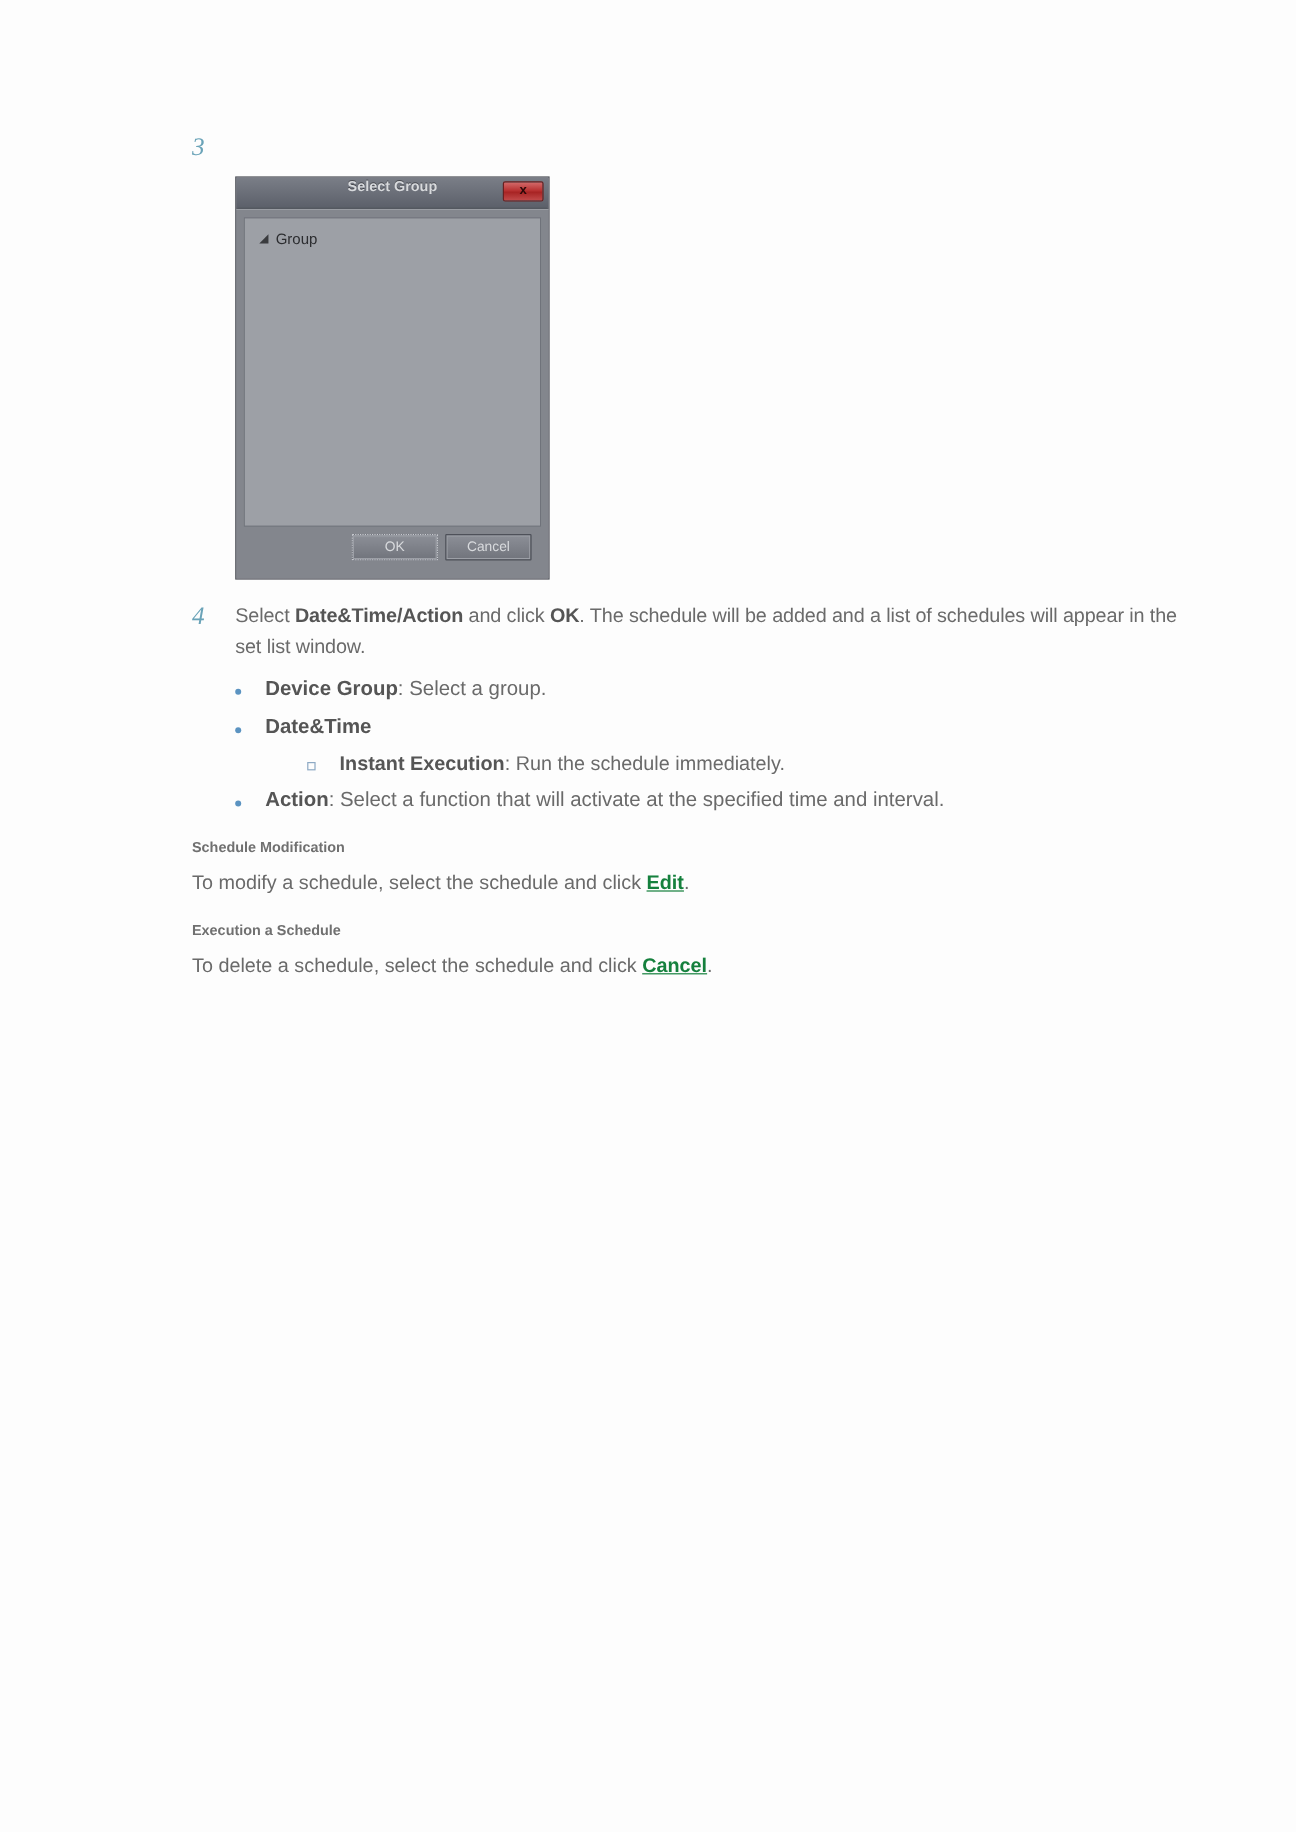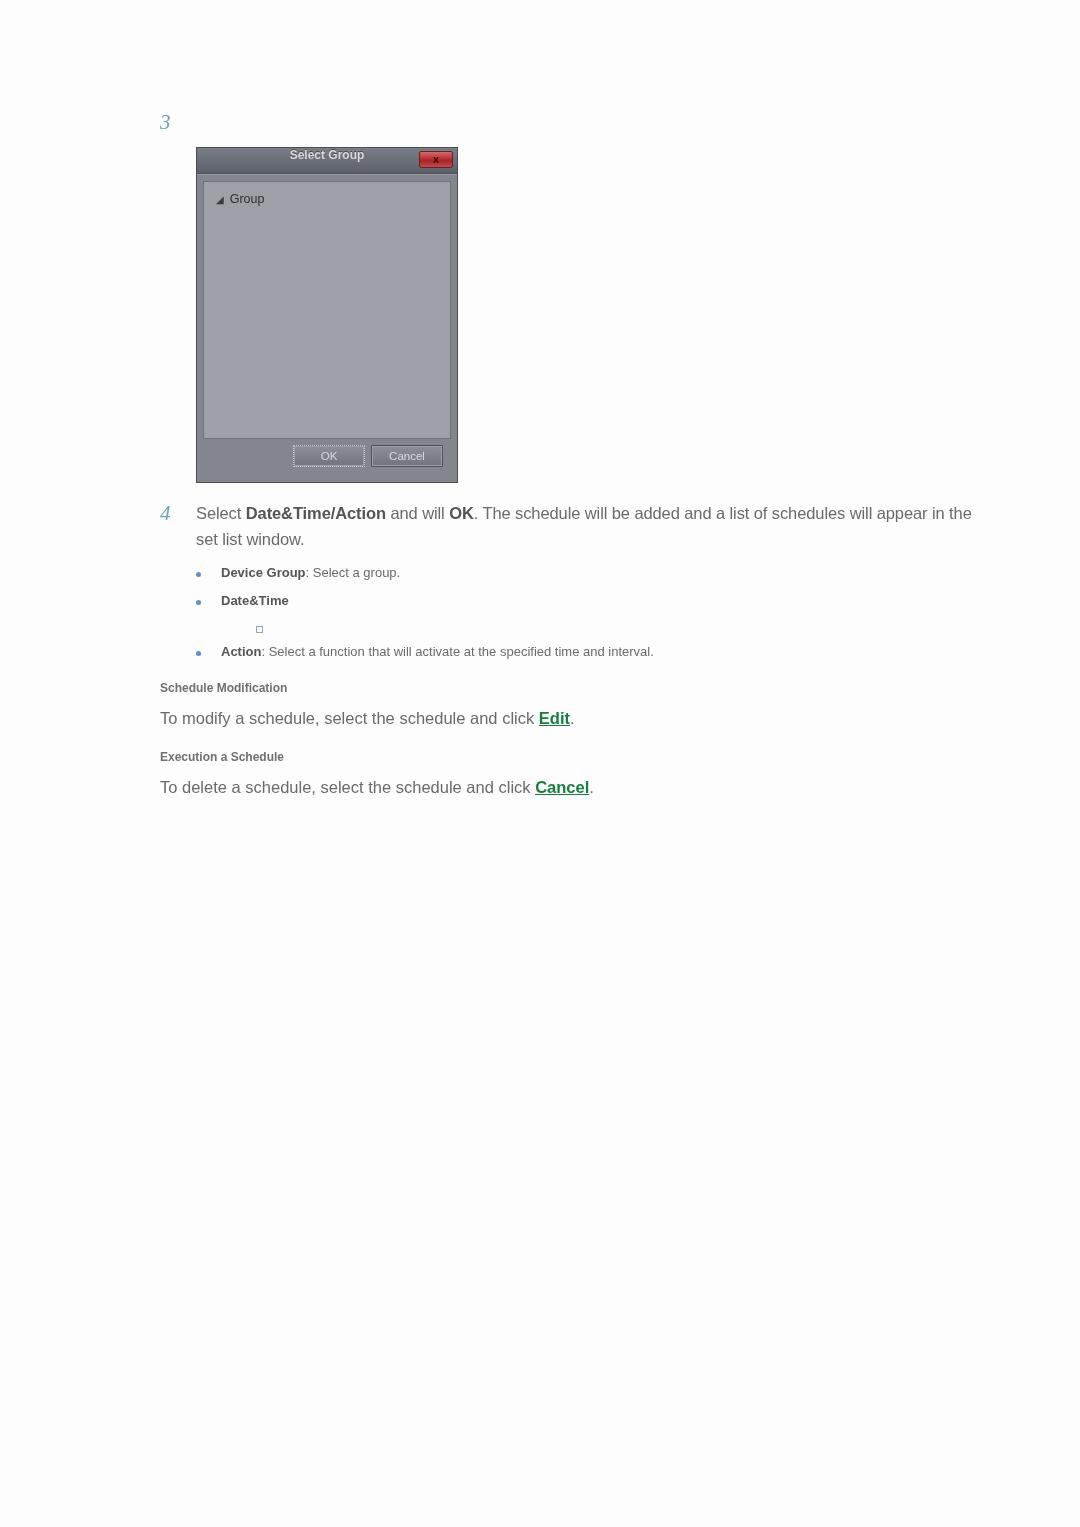--- a/index.html
+++ b/index.html
@@ -137,21 +137,21 @@
       align-items: baseline;
       margin-bottom: 12px;
     }
     .dot-blue {
       width: 5px; height: 5px;
       border-radius: 50%;
       background: #5b93c1;
       flex-shrink: 0;
       margin-top: 8px;
     }
-    .li1-text { font-size: 13px; color: #6a6a6a; }
+    .li1-text { font-size: 17px; color: #6a6a6a; }
     .li1-text b { color: #555; }
     .sub2 {
       margin-left: 60px;
       margin-top: 8px;
       margin-bottom: 6px;
     }
     .li2 {
       display: flex;
       gap: 20px;
       align-items: baseline;
@@ -211,36 +211,37 @@
         <div class="dlg-btn">
             <span>Cancel</span>
           </div>
       </div>
     </div>
   </div>
 
   <div class="step">
     <div class="step-num">4</div>
     <div class="step-text">
-      <span>Select </span><b>Date&amp;Time/Action</b><span> and will </span><b>OK</b><span>. The schedule will be added and a list of schedules will appear in the set list window.</span>
+      <span>Select </span><b>Date&amp;Time/Action</b><span> and click </span><b>OK</b><span>. The schedule will be added and a list of schedules will appear in the set list window.</span>
     </div>
   </div>
 
   <div class="sublist">
     <div class="li1">
       <div class="dot-blue"></div>
       <div class="li1-text"><b>Device Group</b><span>: Select a group.</span></div>
     </div>
     <div class="li1">
       <div class="dot-blue"></div>
       <div class="li1-text"><b>Date&amp;Time</b></div>
     </div>
     <div class="sub2">
       <div class="li2">
         <div class="sq"></div>
+        <div class="li2-text"><b>Instant Execution</b><span>: Run the schedule immediately.</span></div>
       </div>
     </div>
     <div class="li1">
       <div class="dot-blue"></div>
       <div class="li1-text"><b>Action</b><span>: Select a function that will activate at the specified time and interval.</span></div>
     </div>
   </div>
 
   <div class="heading">Schedule Modification</div>
   <div class="para">

